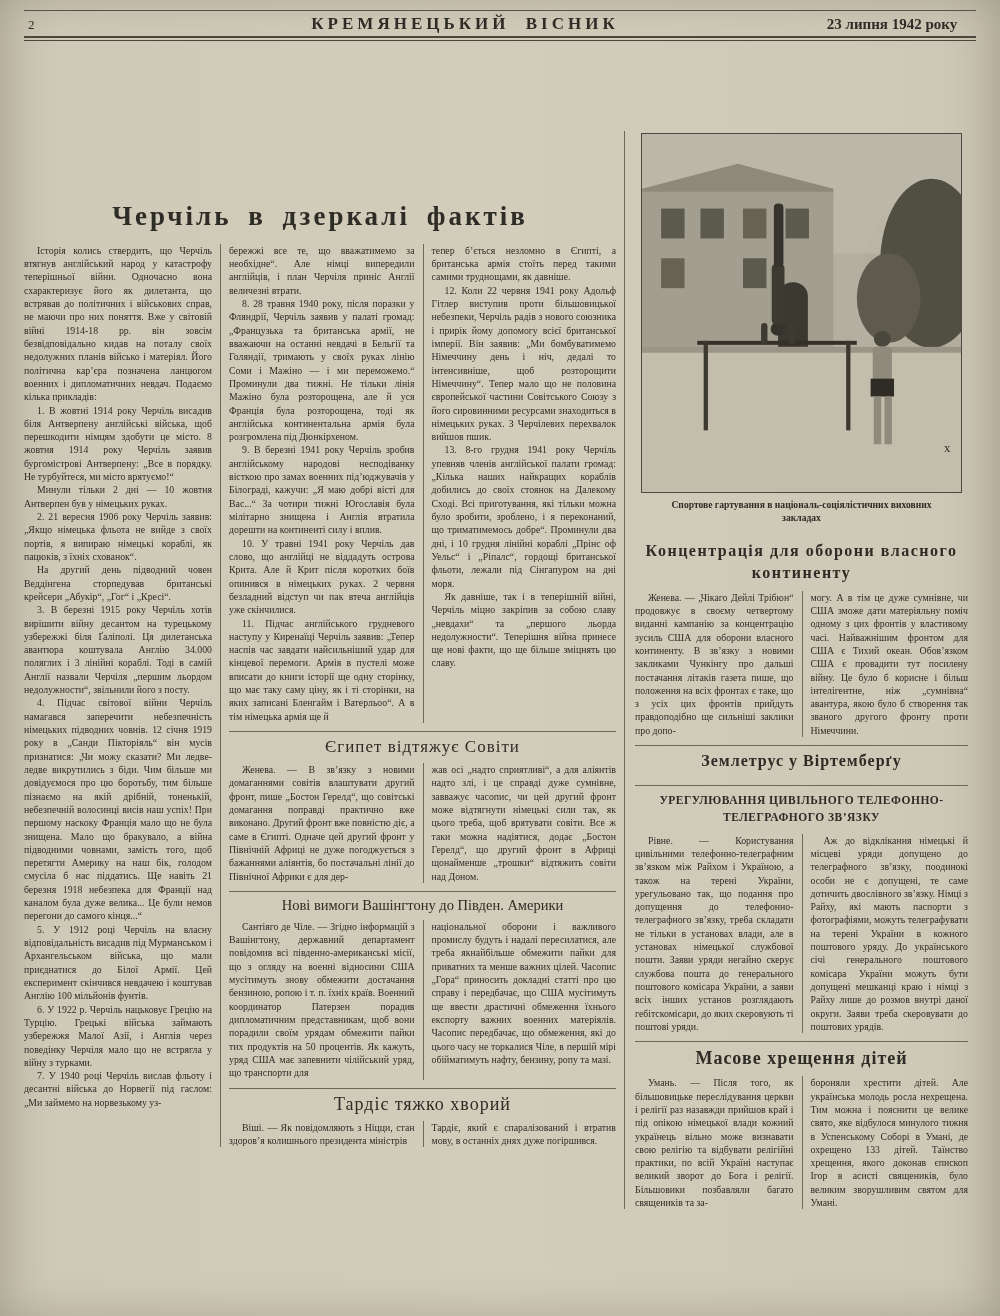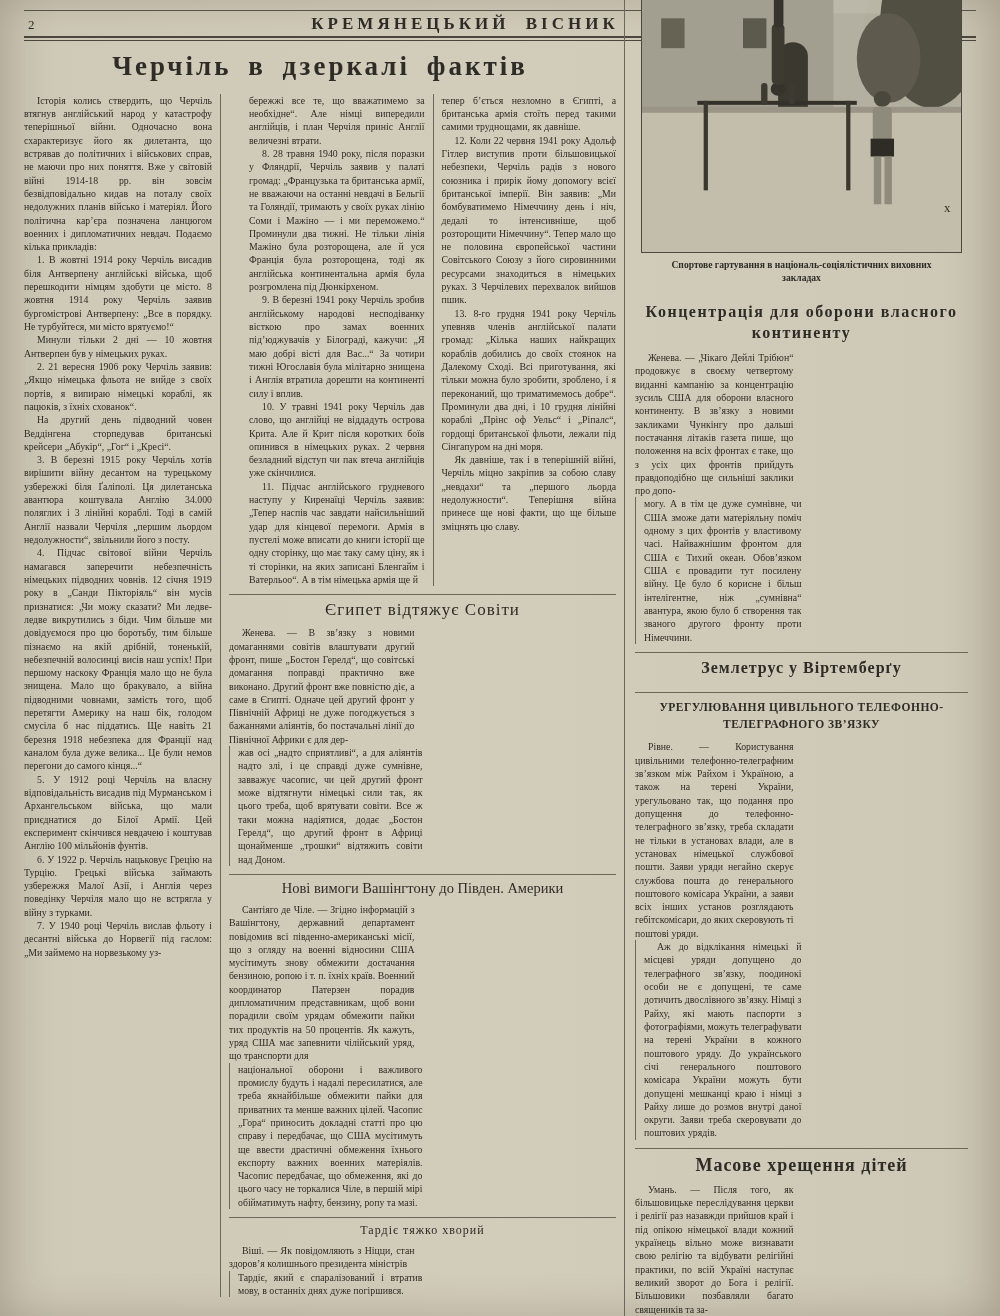--- a/index.html
+++ b/index.html
@@ -25,30 +25,30 @@
 
   
   .left-sec { width:600px; padding-right:8px; }
   .main-headline { text-align:center; font-size:27px; font-weight:bold; letter-spacing:3px; word-spacing:7px; padding:8px 0 12px 0; }
   .church-row { display:flex; }
   .col { font-size:9.8px; line-height:1.36; text-align:justify; }
   .col p { text-indent:13px; margin:0; }
   .col.cont p:first-child { text-indent:0; }
   .col1 { width:196px; padding-right:8px; }
   .mid-right { flex:1; border-left:1px solid #6b675a; padding-left:8px; }
-  .church-cols { display:flex;margin-left:20px; }
+  .church-cols { display:flex; }
   .church-cols .c2 { width:50%; padding-right:8px; }
   .church-cols .c3 { width:50%; border-left:1px solid #6b675a; padding-left:8px; }
 
   section.sub { border-top:1px solid #6b675a; margin-top:8px; }
   .sub h2 { text-align:center; font-weight:normal; padding:5px 0 6px 0; }
   .h-egypt { font-size:17px; letter-spacing:1px; }
   .h-washington { font-size:14.5px; }
-  .h-tardieu { font-size:12px; letter-spacing:1px; }
-  .two-col { display:flex;flex-direction:column; }
+  .h-tardieu { font-size:18px; letter-spacing:1px; }
+  .two-col { display:flex; }
   .two-col > .col:first-child { width:50%; padding-right:8px; }
   .two-col > .col:last-child  { width:50%; border-left:1px solid #6b675a; padding-left:8px; }
 
   
   .right-sec { width:344px; border-left:1px solid #6b675a; padding-left:10px; display:flex; flex-direction:column; }
   .photo { padding:2px 6px 0 6px; }
   .photo-frame { border:1px solid #4c4940; height:360px; background:#b2ae9f; overflow:hidden; }
   .photo-frame svg { display:block; width:100%; height:100%; }
   figcaption { text-align:center; font-weight:bold; font-size:9.6px; line-height:1.35; padding:6px 14px 4px 14px; }
   section.rsec { margin-top:6px; }

